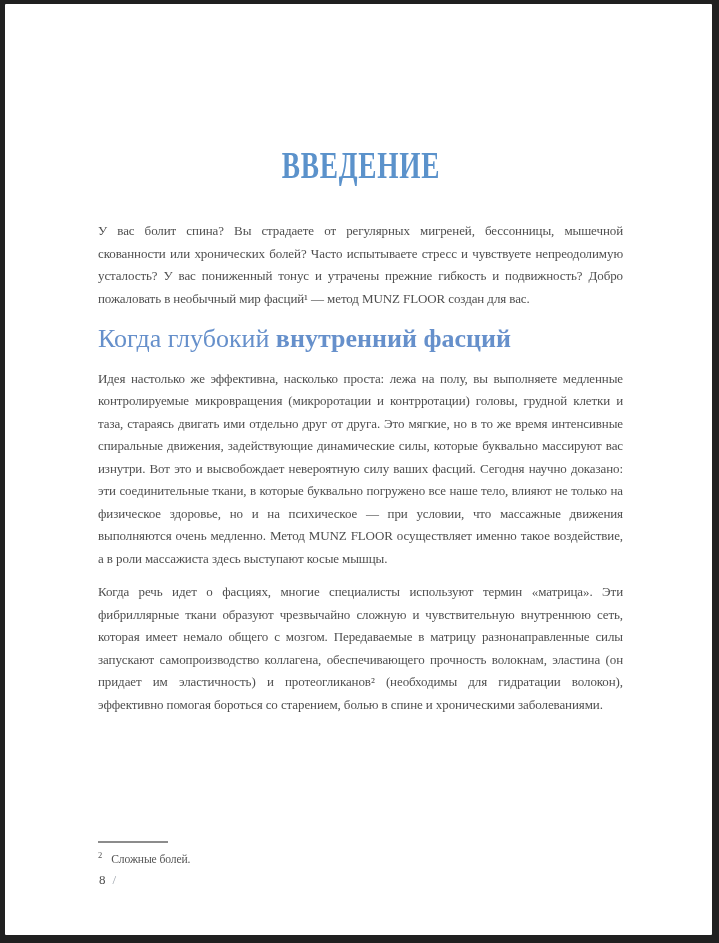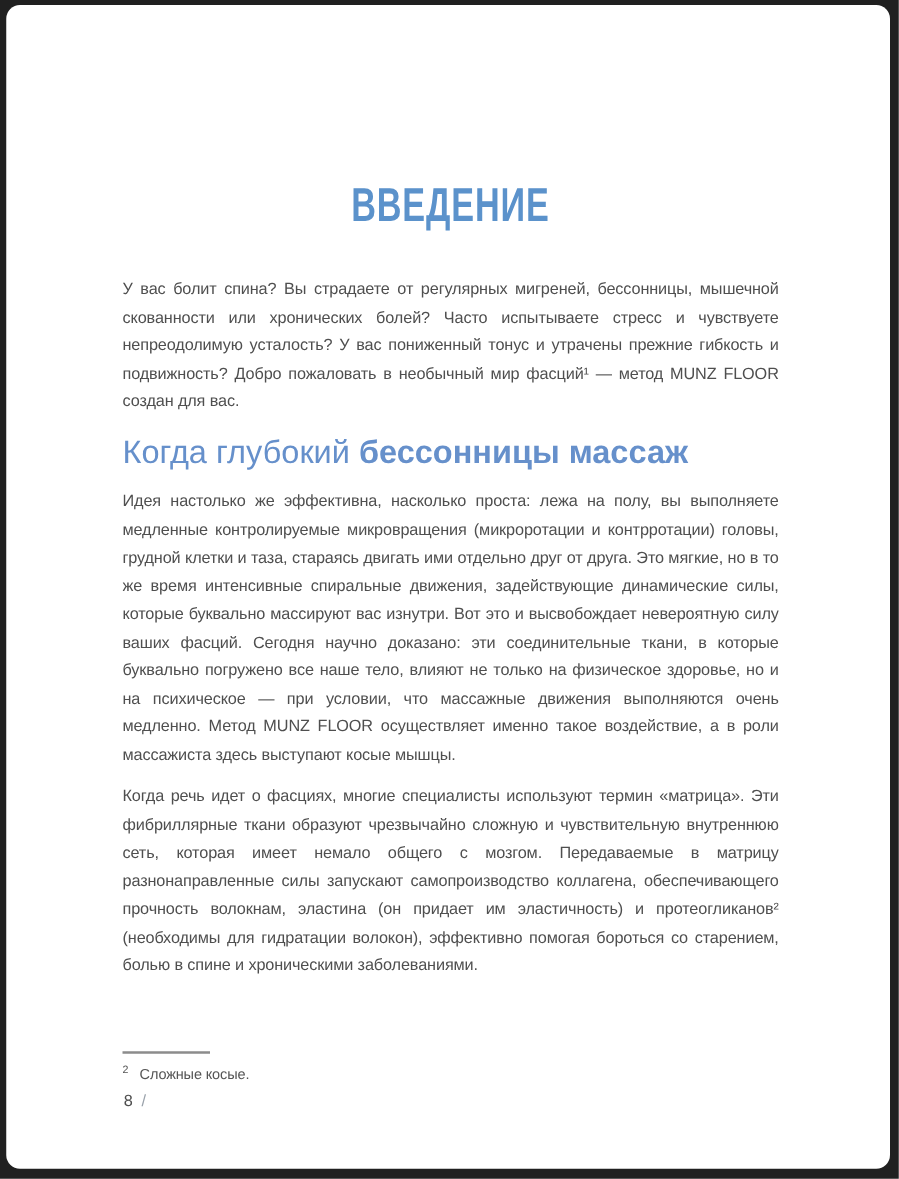--- a/index.html
+++ b/index.html
@@ -8,21 +8,22 @@
     width: 719px; height: 943px;
     position: relative;
     background: var(--frame, #202020);
     font-family: "Liberation Sans", sans-serif;
     overflow: hidden;
   }
   .page {
     position: absolute;
     left: 5px; top: 4px; right: 7px; bottom: 8px;
     background: var(--page-background, #ffffff);
-    border-radius: 11px;
+    border-radius: 1px;
+    font-family: Liberation Serif, serif;
   }
   .main {
     position: absolute;
     top: 0; left: 93px; right: 89px; bottom: 152px;
     overflow: hidden;
   }
   .chapter-title {
     margin: 142px 0 36px;
     text-align: center;
     line-height: 1;
@@ -96,27 +97,27 @@
 <div class="page">
 
   <div class="main">
 
     <h1 class="chapter-title">
       <span class="title-text">ВВЕДЕНИЕ</span>
     </h1>
 
     <p class="body-par">У вас болит спина? Вы страдаете от регулярных мигреней, бессонницы, мышечной скованности или хронических болей? Часто испытываете стресс и чувствуете непреодолимую усталость? У вас пониженный тонус и утрачены прежние гибкость и подвижность? Добро пожаловать в необычный мир фасций¹ — метод MUNZ FLOOR создан для вас.</p>
 
-    <h2 class="section-heading"><span class="heading-regular">Когда глубокий </span><span class="heading-bold">бессонницы массаж</span></h2>
+    <h2 class="section-heading"><span class="heading-regular">Когда глубокий </span><span class="heading-bold">внутренний фасций</span></h2>
 
     <p class="body-par">Идея настолько же эффективна, насколько проста: лежа на полу, вы выполняете медленные контролируемые микровращения (микроротации и контрротации) головы, грудной клетки и таза, стараясь двигать ими отдельно друг от друга. Это мягкие, но в то же время интенсивные спиральные движения, задействующие динамические силы, которые буквально массируют вас изнутри. Вот это и высвобождает невероятную силу ваших фасций. Сегодня научно доказано: эти соединительные ткани, в которые буквально погружено все наше тело, влияют не только на физическое здоровье, но и на психическое — при условии, что массажные движения выполняются очень медленно. Метод MUNZ FLOOR осуществляет именно такое воздействие, а в роли массажиста здесь выступают косые мышцы.</p>
     <p class="body-par">Когда речь идет о фасциях, многие специалисты используют термин «матрица». Эти фибриллярные ткани образуют чрезвычайно сложную и чувствительную внутреннюю сеть, которая имеет немало общего с мозгом. Передаваемые в матрицу разнонаправленные силы запускают самопроизводство коллагена, обеспечивающего прочность волокнам, эластина (он придает им эластичность) и протеогликанов² (необходимы для гидратации волокон), эффективно помогая бороться со старением, болью в спине и хроническими заболеваниями.</p>
 
   </div>
 
   <div class="footnote-area">
     <hr class="footnote-rule">
-    <p class="footnote"><sup>2</sup><span>Сложные косые.</span></p>
+    <p class="footnote"><sup>2</sup><span>Сложные болей.</span></p>
   </div>
 
   <div class="page-number"><span>8</span><span class="page-sep">/</span></div>
 
 </div>
 
 </body></html>

